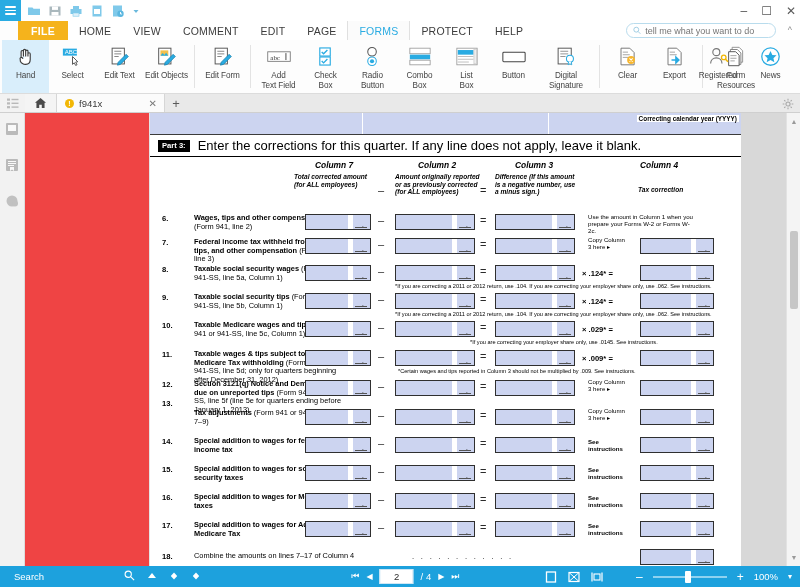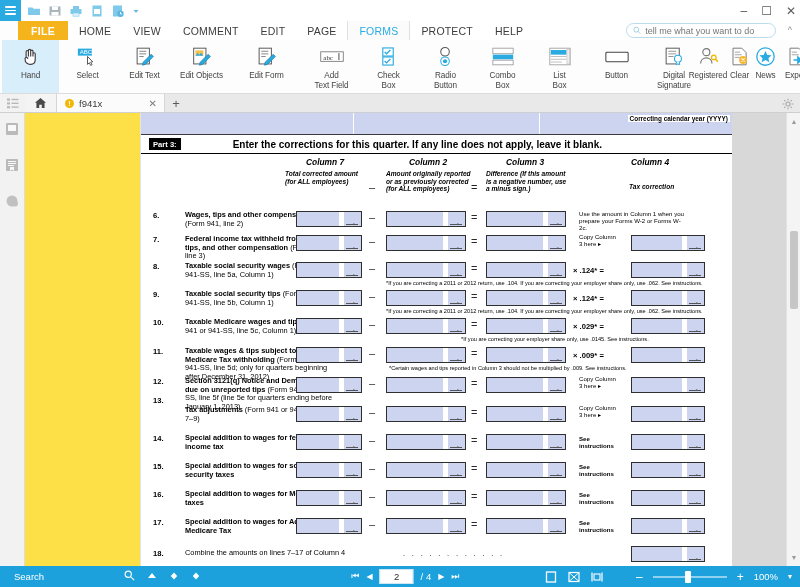--- a/index.html
+++ b/index.html
@@ -59,21 +59,21 @@
   .chev-up { position: absolute; right: 8px; top: 4px; font-size: 9px; color: #8b8b8b; }
 
   
   .ribbon {
     flex: 0 0 54px; background: #fdfdfd; border-bottom: 1px solid #dcdcdc;
     display: flex; align-items: stretch; padding-left: 2px; position: relative;
   }
   .rgroup { display: flex; align-items: stretch; }
   .rsep { width: 1px; background: #e3e3e3; margin: 5px 4px 5px 4px; }
   .rbtn {
-    width: 57px; display: flex; flex-direction: column; align-items: center;
+    width: 47px; display: flex; flex-direction: column; align-items: center;
     justify-content: flex-start; padding-top: 4px; cursor: default;
   }
   .rbtn.wide { width: 58px; }
   .rbtn .glyph { height: 25px; display: flex; align-items: center; justify-content: center; }
   .rbtn .lbl {
     font-size: 8.2px; color: #444; text-align: center; line-height: 9.5px;
     margin-top: 2px; letter-spacing: -.1px;
   }
   .rbtn.selected { background: #d9eefb; }
   .right-tools { position: absolute; right: 6px; top: 0; height: 54px; display: flex; align-items: flex-start; }
@@ -105,22 +105,22 @@
 
   
   .bodyrow { flex: 1 1 auto; display: flex; position: relative; background: #ffffff; min-height: 0; }
   .leftrail {
     width: 25px; background: #f2f2f2; border-right: 1px solid #dcdcdc;
     display: flex; flex-direction: column; align-items: center; padding-top: 8px; gap: 20px;
   }
   .rail-ico { width: 16px; height: 16px; display: flex; align-items: center; justify-content: center; opacity: .55; }
 
   .docpane {
-    flex: 1 1 auto; background: #fde047; position: relative; overflow: hidden;
-    display: flex; justify-content: center;
+    flex: 1 1 auto; background: #ef4444; position: relative; overflow: hidden;
+    display: flex; justify-content: flex-end;
   }
   .page-sheet {
     width: 651px; background: #ffffff; position: relative; margin-left: 106px;
     border-left: 1px solid #e4e4e4; border-right: 1px solid #e4e4e4;
   }
   .graypad { position: absolute; top: 0; bottom: 0; right: 0; width: 58px; background: #d8d8d8; }
 
   
   .vscroll { position: absolute; right: 0; top: 0; bottom: 0; width: 14px; background: #f4f4f4; border-left: 1px solid #e2e2e2; }
   .vscroll .thumb { position: absolute; left: 3px; width: 8px; top: 118px; height: 78px; background: #c6c6c6; border-radius: 2px; }
@@ -136,21 +136,21 @@
   .tc1 { width: 213px; } .tc2 { width: 186px; } .tc3 { width: 194px; position: relative; }
   .ccy-lbl {
     position: absolute; right: 3px; top: 2px; font-size: 6.4px; font-weight: bold;
     background: #fff; padding: 0 2px; white-space: nowrap;
   }
   .part3 {
     display: flex; align-items: center; gap: 8px; padding: 3px 0 3px 8px;
     border-bottom: 1px solid #000;
   }
   .part3 .badge { background: #000; color: #fff; font-size: 7.6px; font-weight: bold; padding: 1.5px 4px; }
-  .part3 .txt { font-size: 10px; font-weight: bold; margin-left: 44px; }
+  .part3 .txt { font-size: 13px; font-weight: normal; }
 
   .colhead { display: flex; position: relative; height: 16px; }
   .colhead span { position: absolute; font-size: 8.4px; font-style: italic; font-weight: bold; top: 3px; }
   .colsub { position: relative; height: 38px; }
   .colsub span { position: absolute; font-size: 6.6px; font-weight: bold; font-style: italic; line-height: 7.6px; }
   .colsub .op { font-size: 11px; font-style: normal; font-weight: normal; color:#222; }
 
   .rows { position: relative; }
   .frow { position: relative; }
   .rnum { position: absolute; left: 12px; font-size: 7.6px; font-weight: bold; }

